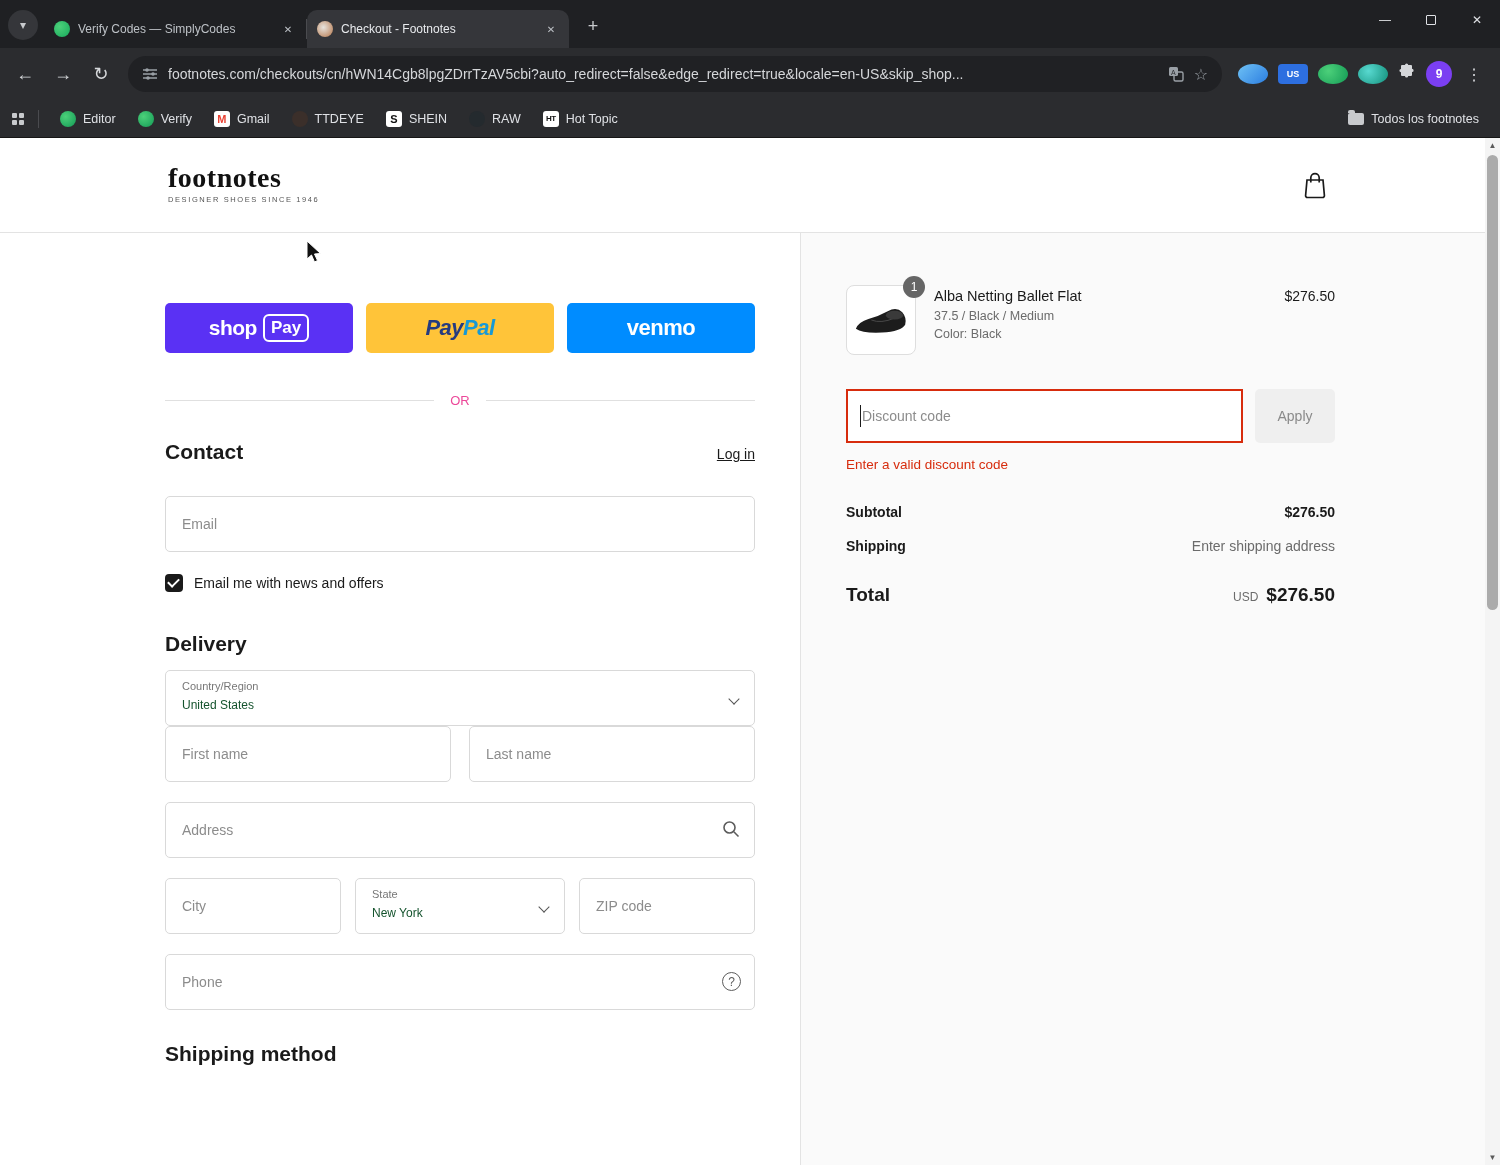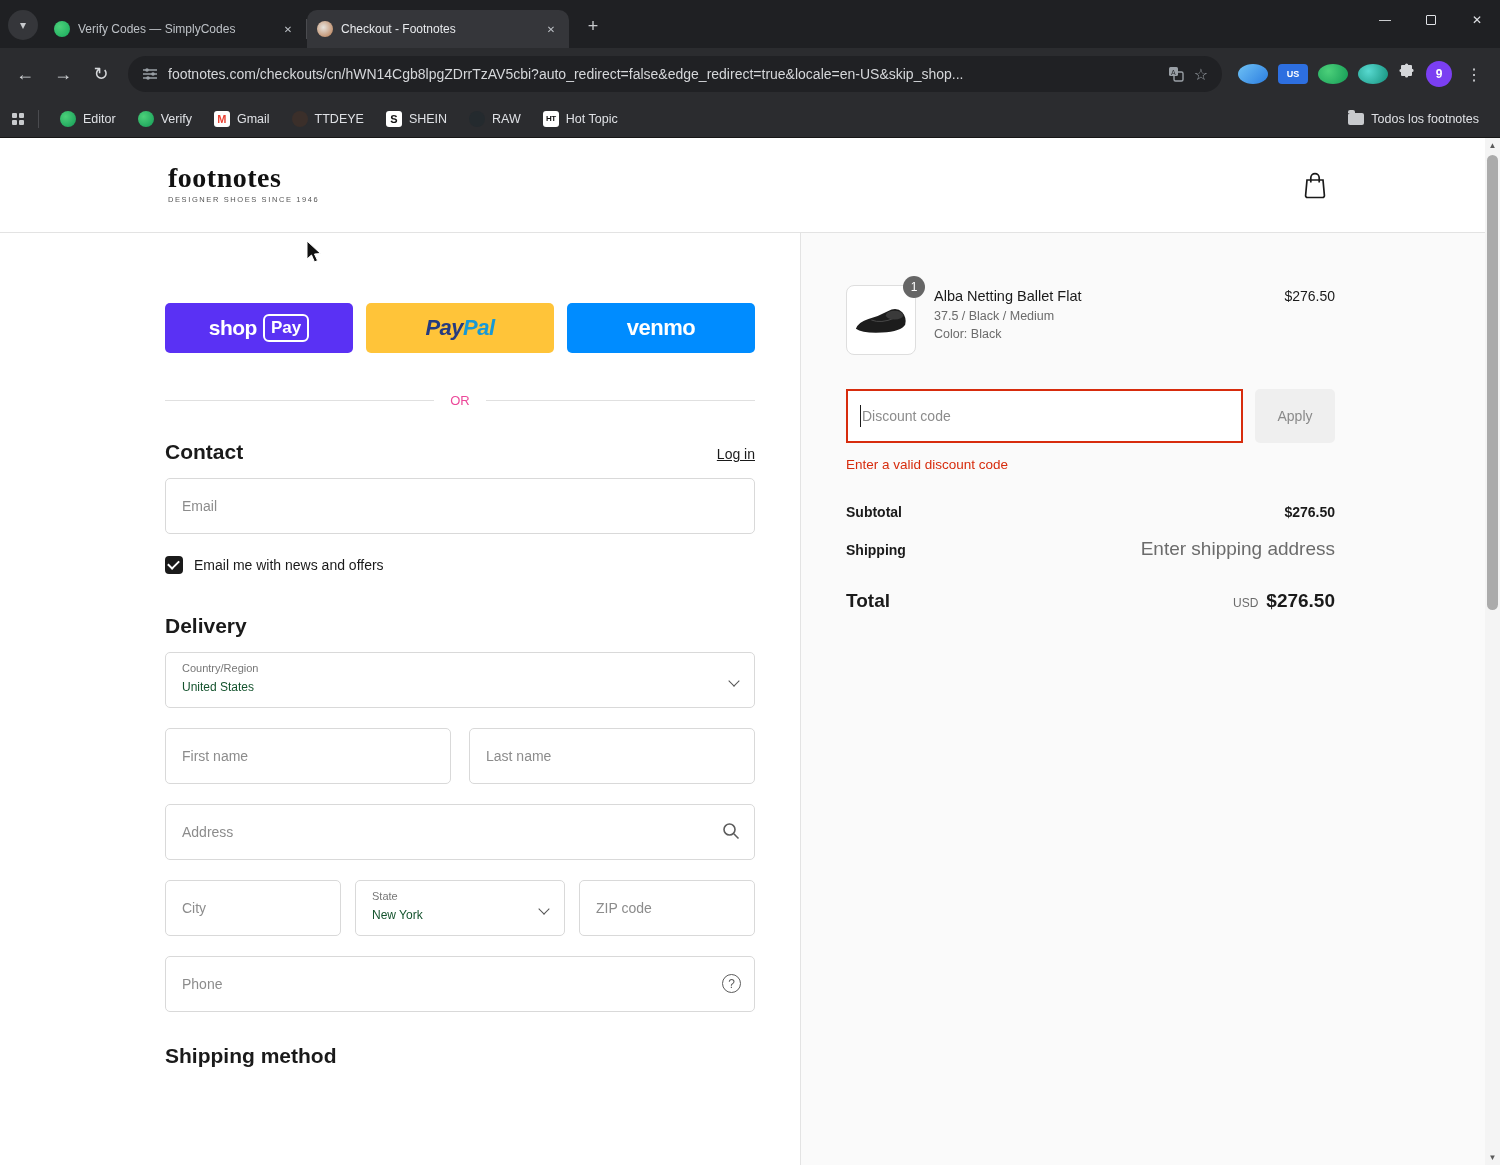--- a/index.html
+++ b/index.html
@@ -79,22 +79,22 @@
   .or-row { display:flex; align-items:center; gap:16px; margin-top:40px; color:#ec4899; font-size:13px; }
   .or-row::before, .or-row::after { content:""; flex:1; height:1px; background:#e0e0e0; }
 
   .section-head { display:flex; align-items:baseline; justify-content:space-between; margin-top:32px; }
   h2.sec { font-size:21px; font-weight:600; color:#1a1a1a; }
   .login-link { font-size:14px; color:#1a1a1a; text-decoration:underline; }
 
   .field { position:relative; }
   .field input { width:100%; height:56px; border:1px solid #d9d9d9; border-radius:5px; padding:0 16px; font-size:14px; color:#1a1a1a; background:#fff; font-family:inherit; outline:none; }
   .field input::placeholder { color:#8c8c8c; }
-  .mt16 { margin-top:14px; } .mt20 { margin-top:20px; } .mt14 { margin-top:14px; }
-  .row2 { display:flex; gap:18px; margin-top:20px; }
+  .mt16 { margin-top:32px; } .mt20 { margin-top:20px; } .mt14 { margin-top:14px; }
+  .row2 { display:flex; gap:18px; }
   .row2 > .field { flex:1; }
   .row3 { display:flex; gap:14px; margin-top:20px; }
   .row3 > .field, .row3 > .select { flex:1; }
 
   .check-row { display:flex; align-items:center; gap:11px; margin-top:22px; }
   .checkbox { width:18px; height:18px; border-radius:4px; background:#1a1a1a; position:relative; flex:0 0 18px; }
   .checkbox::after { content:""; position:absolute; left:5px; top:2px; width:5px; height:9px; border:solid #fff; border-width:0 2px 2px 0; transform:rotate(45deg); }
   .check-label { font-size:14px; color:#1a1a1a; }
 
   .select { height:56px; border:1px solid #d9d9d9; border-radius:5px; background:#fff; padding:9px 16px 0; position:relative; }
@@ -122,21 +122,21 @@
   .discount-field input { width:100%; height:54px; border:2px solid #d72c0d; border-radius:0; padding:0 14px; font-size:14px; background:#fff; font-family:inherit; outline:none; }
   .discount-field input::placeholder { color:#8c8c8c; }
   .caret { position:absolute; left:14px; top:16px; width:1px; height:22px; background:#1a1a1a; }
   .apply-btn { width:80px; height:54px; border:none; border-radius:5px; background:#efefef; color:#8a8a8a; font-size:14px; font-family:inherit; }
   .discount-error { margin-top:14px; font-size:13.5px; color:#d72c0d; }
 
   .sum-row { display:flex; justify-content:space-between; align-items:baseline; margin-top:18px; }
   .sum-row.first { margin-top:32px; }
   .sum-label { font-size:14px; font-weight:600; color:#1a1a1a; }
   .sum-value { font-size:14px; font-weight:600; color:#1a1a1a; }
-  .sum-muted { font-size:19px; font-weight:normal; color:#6b6b6b; }
+  .sum-muted { font-size:14px; font-weight:normal; color:#6b6b6b; }
   .total-row { display:flex; justify-content:space-between; align-items:baseline; margin-top:30px; }
   .total-label { font-size:19px; font-weight:bold; color:#1a1a1a; }
   .total-right { display:flex; align-items:baseline; gap:8px; }
   .total-cur { font-size:12px; color:#6b6b6b; }
   .total-value { font-size:19px; font-weight:bold; color:#1a1a1a; }
 
   
   .scrollbar { position:absolute; right:0; top:138px; width:15px; height:1027px; background:#f4f4f4; display:flex; flex-direction:column; align-items:center; }
   .sb-arrow { height:15px; font-size:8px; color:#5a5a5a; display:flex; align-items:center; justify-content:center; }
   .sb-thumb { width:11px; height:455px; background:#ababab; border-radius:6px; margin-top:2px; }

